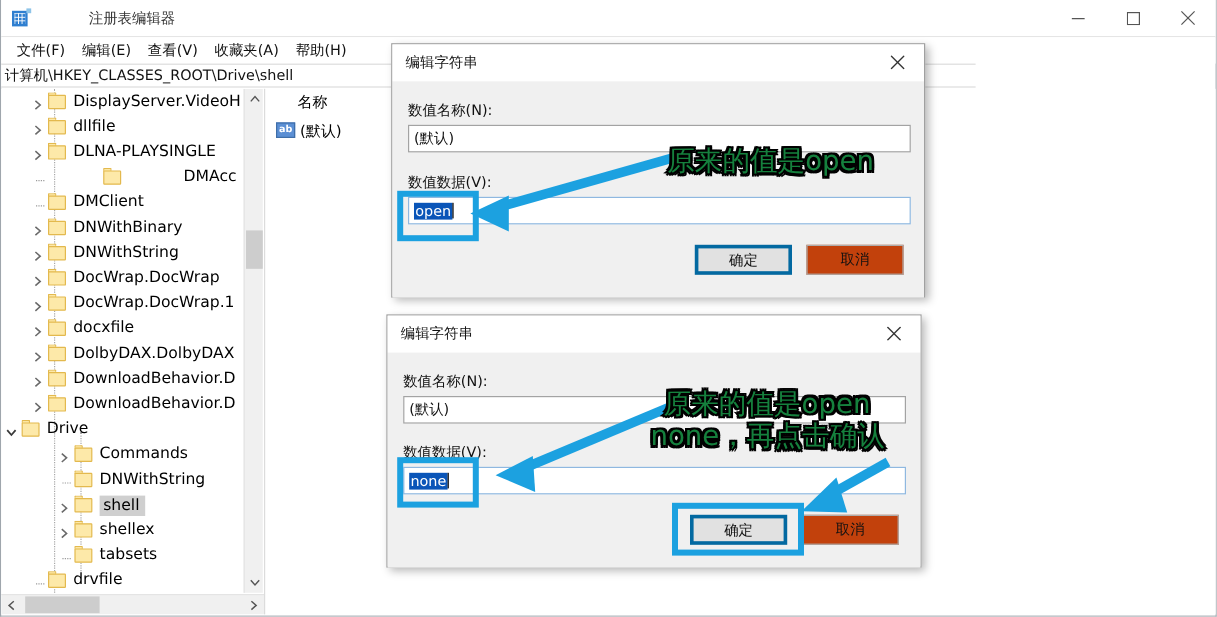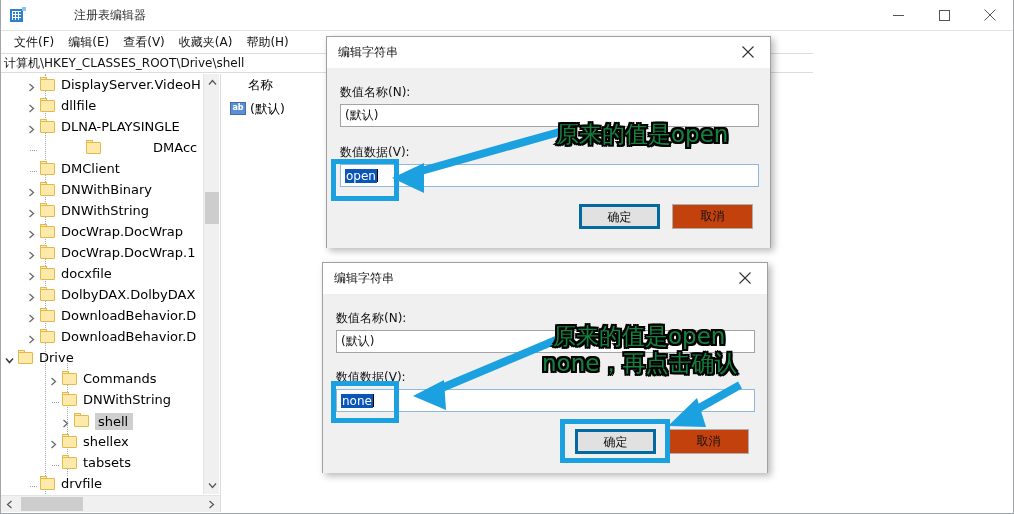--- a/index.html
+++ b/index.html
@@ -568,21 +568,21 @@
               <span class="tree-label">Commands</span>
             </div>
             <div class="tree-row" style="padding-left: 44px;">
               <span class="dashline"></span>
               <span class="folder">
                 <span class="tab"></span>
                 <span class="body"></span>
               </span>
               <span class="tree-label">DNWithString</span>
             </div>
-            <div class="tree-row sel" style="padding-left: 56px;">
+            <div class="tree-row sel" style="padding-left: 44px;">
               <span class="chev">
                 <svg width="9" height="9" viewBox="0 0 9 9">
                   <polyline points="2.5,1 6.5,4.5 2.5,8" fill="none" stroke="#6a6a6a" stroke-width="1.3"></polyline>
                 </svg>
               </span>
               <span class="folder">
                 <span class="tab"></span>
                 <span class="body"></span>
               </span>
               <span class="tree-label">shell</span>

